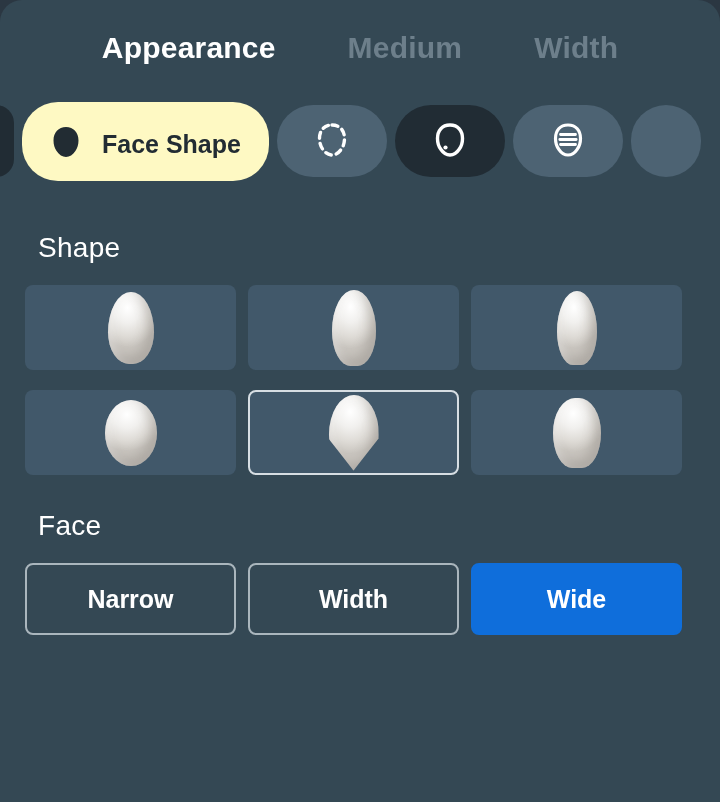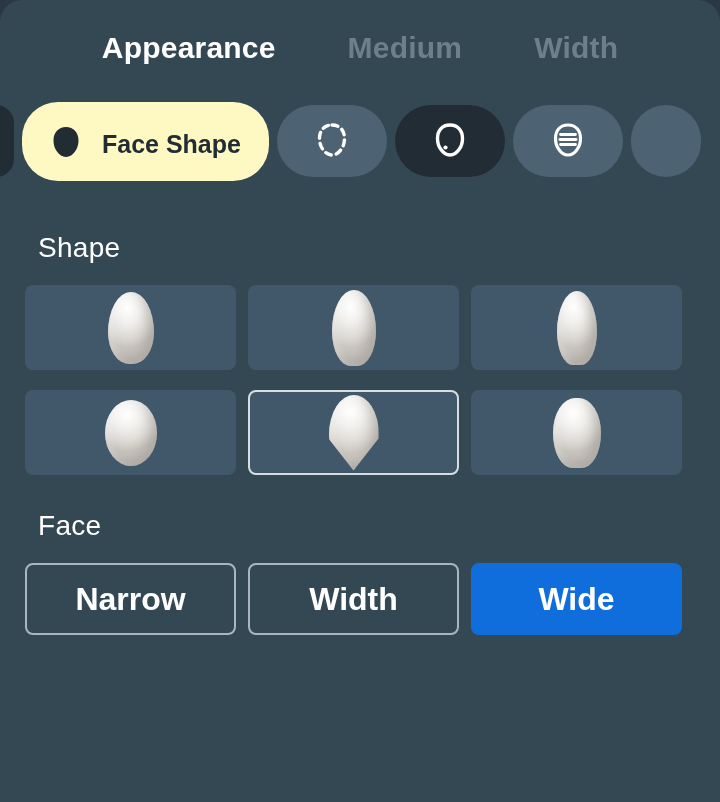--- a/index.html
+++ b/index.html
@@ -163,21 +163,21 @@
     grid-template-columns: repeat(3, 211px);
     grid-gap: 0 12px;
   }
   .width-btn {
     height: 72px;
     border-radius: 8px;
     border: 2px solid #aab6bd;
     background: transparent;
     color: #ffffff;
     font-family: "Liberation Sans", sans-serif;
-    font-size: 32px;
+    font-size: 25px;
     font-weight: bold;
     display: flex;
     align-items: center;
     justify-content: center;
     cursor: pointer;
     box-sizing: border-box;
     padding: 0;
   }
   .width-btn.selected {
     background: #0f6edb;

